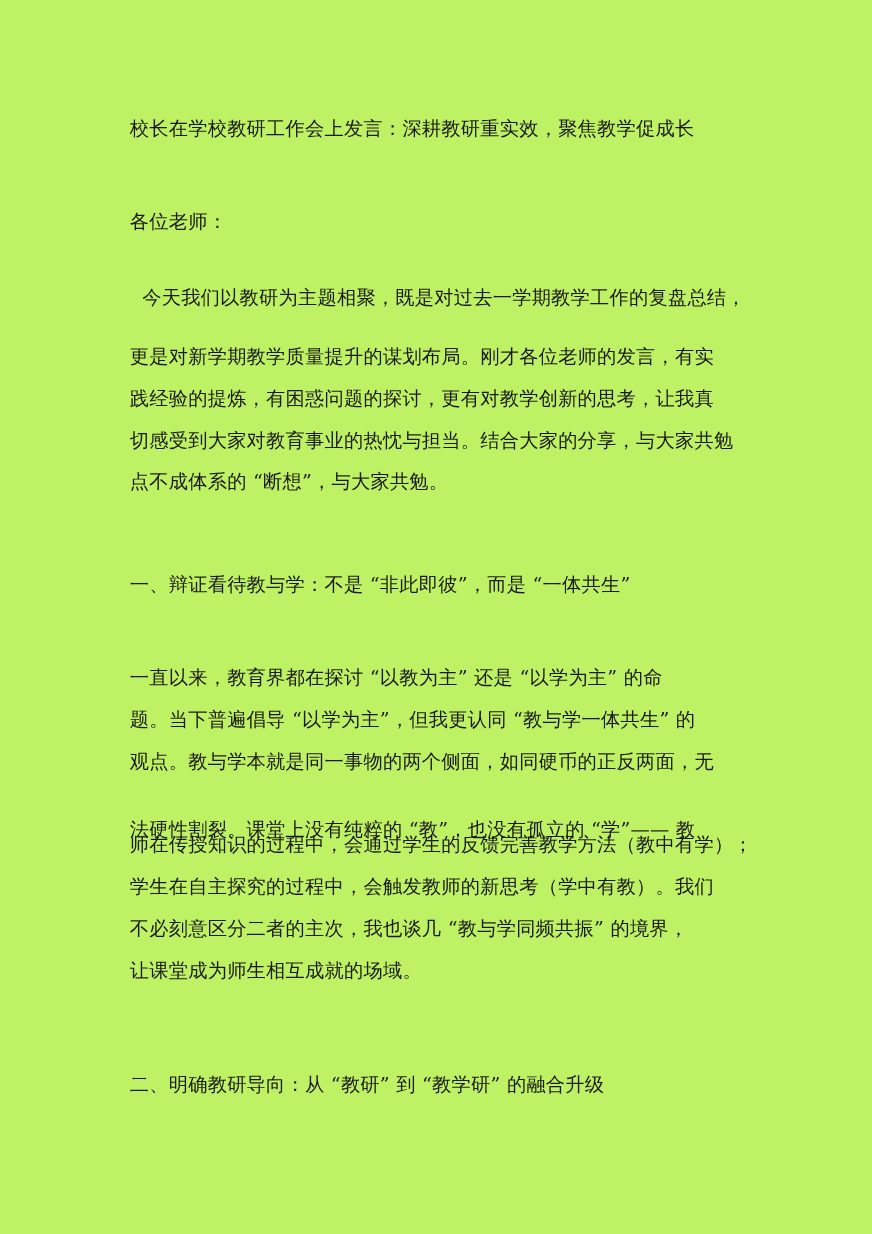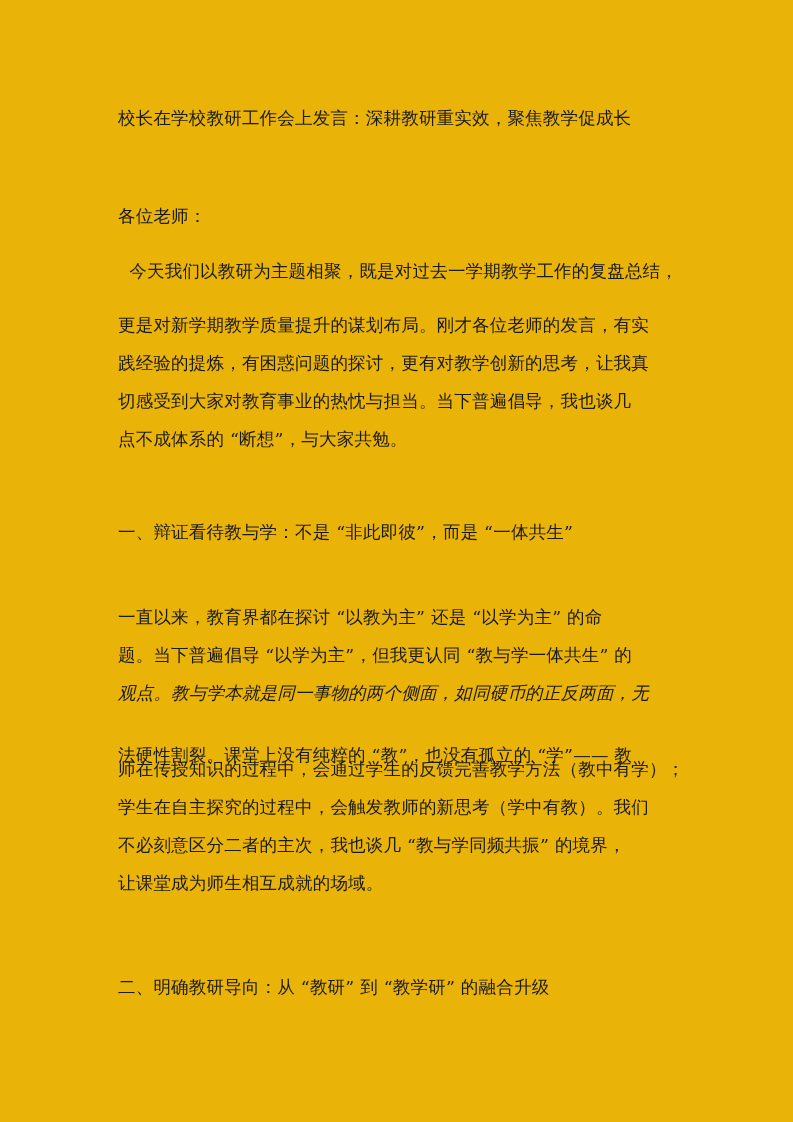--- a/index.html
+++ b/index.html
@@ -14,55 +14,55 @@
       overflow: hidden;
       font-family: "DejaVu Serif", "Liberation Serif", serif;
       color: #1a1a1a;
     }
     .page {
       position: absolute;
       left: 0;
       top: 0;
       width: 793px;
       height: 1122px;
-      background: #eab308;
+      background: #bef264;
     }
     .line {
       position: absolute;
       left: 118px;
       width: 560px;
       font-size: 17.5px;
       line-height: 20px;
       white-space: nowrap;
       letter-spacing: 0.2px;
     }
   </style>
 </head>
 <body>
 
 <div class="page">
 
   <div class="line" style="top:108px;">校长在学校教研工作会上发言：深耕教研重实效，聚焦教学促成长</div>
 
-  <div class="line" style="top:192px;margin-top:14px;">各位老师：</div>
+  <div class="line" style="top:192px;">各位老师：</div>
 
   <div>
     <div class="line" style="top:261px;text-align:right;">今天我们以教研为主题相聚，既是对过去一学期教学工作的复盘总结，</div>
     <div class="line" style="top:315px;">更是对新学期教学质量提升的谋划布局。刚才各位老师的发言，有实</div>
     <div class="line" style="top:353px;">践经验的提炼，有困惑问题的探讨，更有对教学创新的思考，让我真</div>
-    <div class="line" style="top:391px;">切感受到大家对教育事业的热忱与担当。当下普遍倡导，我也谈几</div>
+    <div class="line" style="top:391px;">切感受到大家对教育事业的热忱与担当。结合大家的分享，与大家共勉</div>
     <div class="line" style="top:429px;">点不成体系的 “断想”，与大家共勉。</div>
   </div>
 
   <div class="line" style="top:522px;">一、辩证看待教与学：不是 “非此即彼”，而是 “一体共生”</div>
 
   <div>
     <div class="line" style="top:607px;">一直以来，教育界都在探讨 “以教为主” 还是 “以学为主” 的命</div>
     <div class="line" style="top:645px;">题。当下普遍倡导 “以学为主”，但我更认同 “教与学一体共生” 的</div>
-    <div class="line" style="top:683px;font-style:italic;">观点。教与学本就是同一事物的两个侧面，如同硬币的正反两面，无</div>
+    <div class="line" style="top:683px;">观点。教与学本就是同一事物的两个侧面，如同硬币的正反两面，无</div>
     <div class="line" style="top:721px;margin-top:24px;">法硬性割裂。课堂上没有纯粹的 “教”，也没有孤立的 “学”—— 教</div>
     <div class="line" style="top:759px;">师在传授知识的过程中，会通过学生的反馈完善教学方法（教中有学）；</div>
     <div class="line" style="top:797px;">学生在自主探究的过程中，会触发教师的新思考（学中有教）。我们</div>
     <div class="line" style="top:835px;">不必刻意区分二者的主次，我也谈几 “教与学同频共振” 的境界，</div>
     <div class="line" style="top:873px;">让课堂成为师生相互成就的场域。</div>
   </div>
 
   <div class="line" style="top:977px;">二、明确教研导向：从 “教研” 到 “教学研” 的融合升级</div>
 
 </div>

